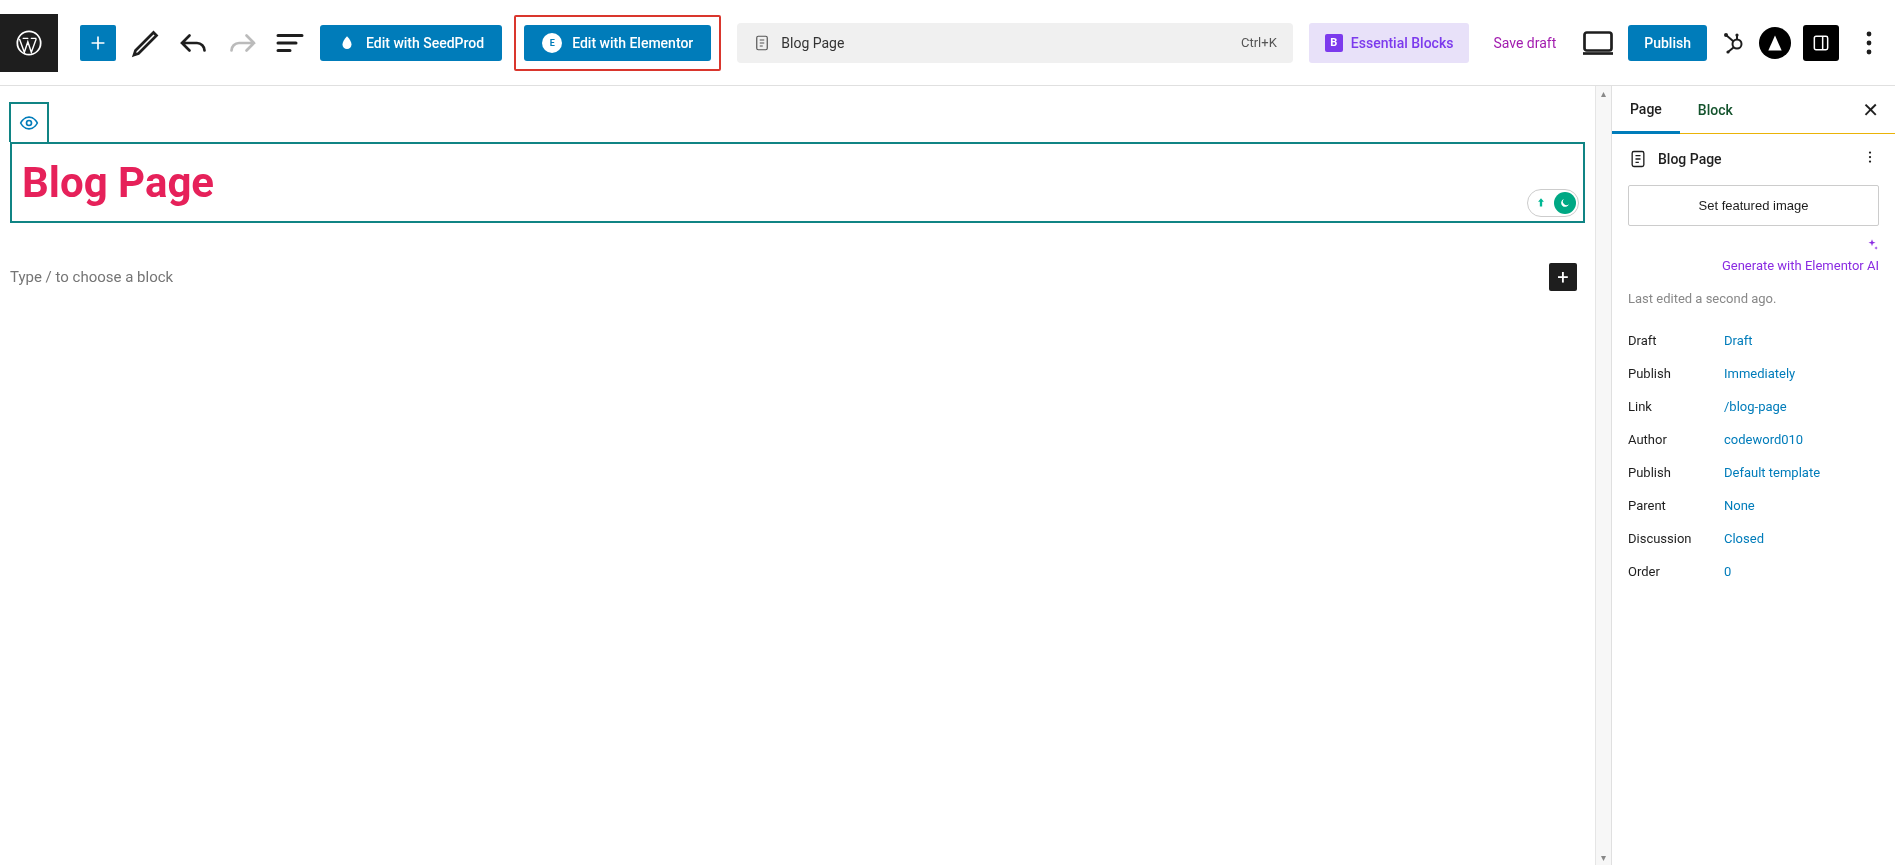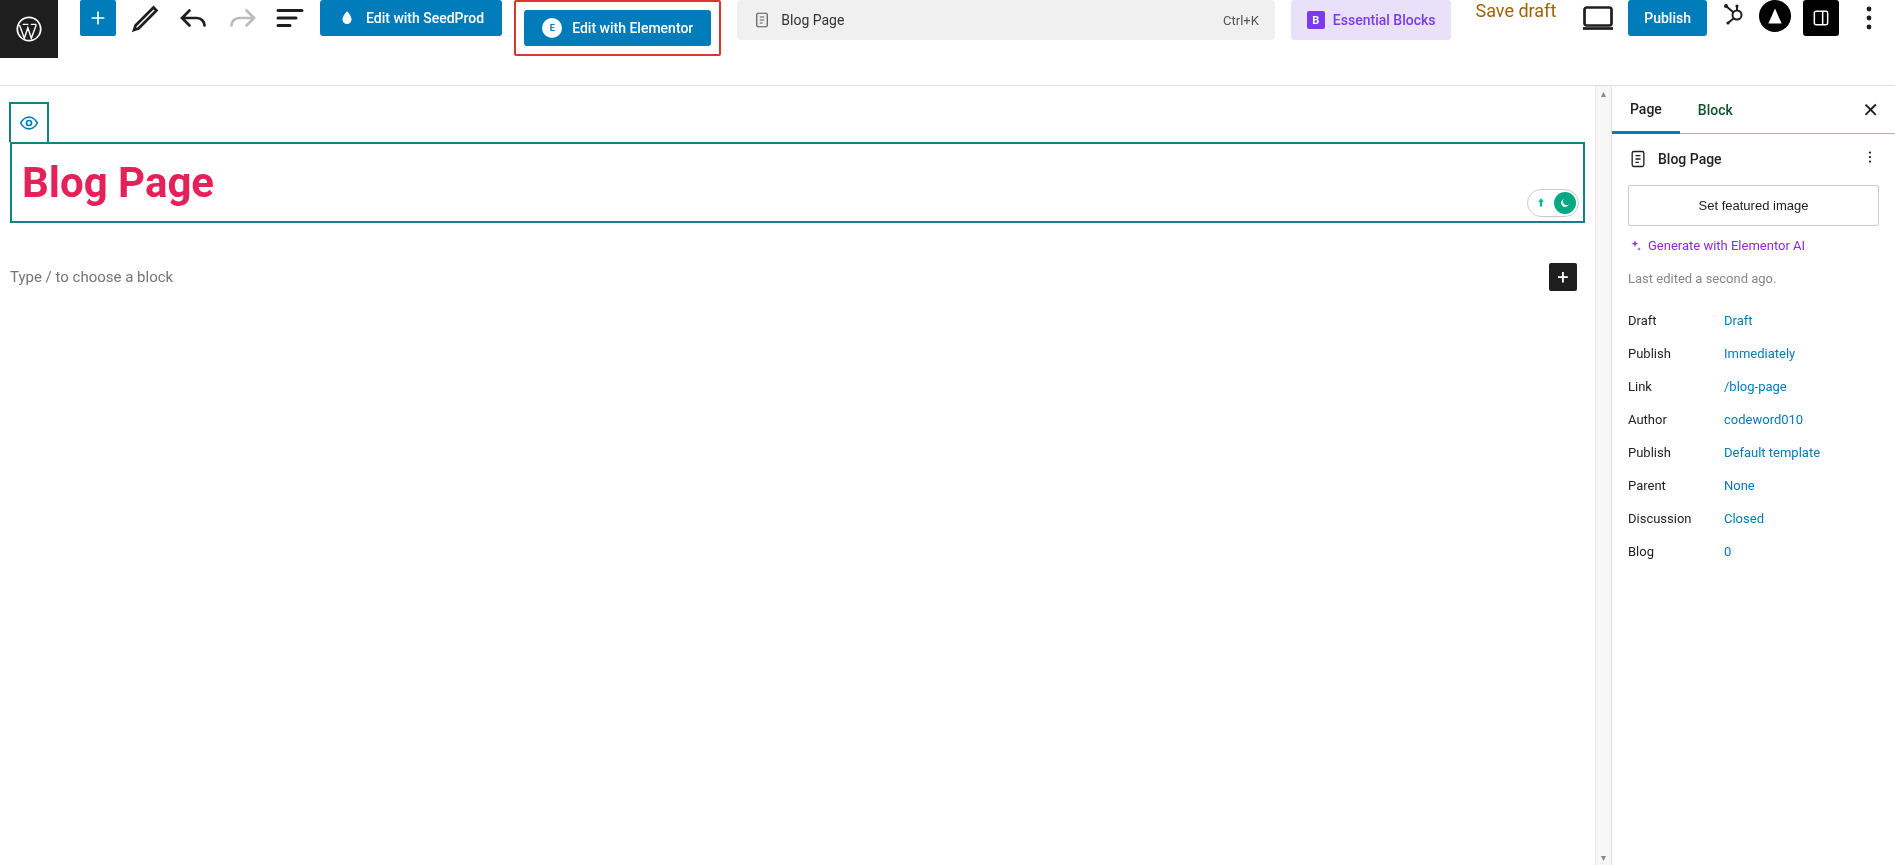--- a/index.html
+++ b/index.html
@@ -1,19 +1,19 @@
 <!DOCTYPE html>
 <html><head>
 <meta charset="utf-8">
 <style>
 * { margin: 0; padding: 0; box-sizing: border-box; }
 body { font-family: -apple-system, BlinkMacSystemFont, "Segoe UI", Roboto, sans-serif; font-size: 13px; color: #1e1e1e; background: #fff; overflow: hidden; width: 1895px; height: 865px; position: relative; }
 
 
-.top-toolbar { height: 86px; display: flex; align-items: flex-start; padding: 0 8px 0 0; gap: 12px; border-bottom: 1px solid #e0e0e0; background: #fff; }
+.top-toolbar { height: 86px; display: flex; align-items: center; padding: 0 8px 0 0; gap: 12px; border-bottom: 1px solid #e0e0e0; background: #fff; }
 .wp-logo { width: 58px; height: 58px; background: #1e1e1e; display: flex; align-items: center; justify-content: center; margin-right: 10px; }
 .wp-logo svg { width: 28px; height: 28px; }
 .sq-btn { width: 36px; height: 36px; display: flex; align-items: center; justify-content: center; border-radius: 2px; cursor: pointer; }
 .sq-btn.primary { background: #007cba; color: #fff; }
 .sq-btn.dark { background: #000; color: #fff; border-radius: 3px; }
 .sq-btn.round { width: 32px; height: 32px; border-radius: 50%; background: #000; color: #fff; }
 .sq-btn svg { width: 20px; height: 20px; }
 .icon-btn { width: 36px; height: 36px; display: flex; align-items: center; justify-content: center; cursor: pointer; color: #1e1e1e; }
 
 .pill-btn { display: flex; align-items: center; gap: 10px; padding: 0 18px; height: 36px; border-radius: 3px; font-size: 14px; font-weight: 500; cursor: pointer; }
@@ -23,21 +23,21 @@
 .pill-btn svg { width: 18px; height: 18px; }
 .elem-icon-circle { width: 20px; height: 20px; border-radius: 50%; background: #fff; color: #007cba; display: flex; align-items: center; justify-content: center; font-size: 9px; font-weight: 700; }
 
 .doc-title-bar { flex: 1; margin: 0 4px; height: 40px; background: #f0f0f0; border-radius: 4px; display: flex; align-items: center; padding: 0 16px; gap: 10px; }
 .doc-title-bar .spacer { flex: 1; }
 .kbd { color: #555; font-size: 13px; }
 
 .essential-chip { background: #e8e1f9; color: #7c3aed; display: flex; align-items: center; gap: 8px; padding: 0 16px; height: 40px; border-radius: 3px; font-size: 14px; font-weight: 500; }
 .essential-chip .eb-icn { width: 18px; height: 18px; background: #7c3aed; border-radius: 2px; display: flex; align-items: center; justify-content: center; color: #fff; font-size: 11px; font-weight: 700; }
 
-.save-draft { color: #a16207; font-size: 18px; padding: 0 12px; cursor: pointer; }
+.save-draft { color: #a21caf; font-size: 14px; padding: 0 12px; cursor: pointer; }
 .publish-btn { background: #007cba; color: #fff; padding: 0 16px; height: 36px; border-radius: 3px; font-size: 14px; font-weight: 500; cursor: pointer; display: flex; align-items: center; }
 
 .hub-icon { width: 28px; height: 28px; display: flex; align-items: center; justify-content: center; }
 
 
 .main-area { display: flex; height: calc(865px - 86px); }
 .editor-canvas { flex: 1; padding: 16px 10px; position: relative; overflow-y: auto; }
 .scroll-strip { width: 16px; background: #f7f7f7; border-left: 1px solid #e5e5e5; position: relative; }
 .scroll-strip .arrow { position: absolute; left: 0; right: 0; text-align: center; font-size: 10px; color: #888; }
 .scroll-strip .arrow.up { top: 2px; }
@@ -46,21 +46,21 @@
 .sidebar { width: 284px; border-left: 1px solid #e0e0e0; display: flex; flex-direction: column; }
 .sidebar-tabs { display: flex; border-bottom: 1px solid #eab308; align-items: center; height: 48px; padding: 0 8px 0 0; }
 .sidebar-tab { padding: 0 18px; height: 48px; display: flex; align-items: center; font-size: 14px; font-weight: 500; color: #14532d; cursor: pointer; }
 .sidebar-tab.active { color: #1e1e1e; border-bottom: 3px solid #007cba; margin-bottom: -1px; }
 .sidebar-tabs .close-x { margin-left: auto; cursor: pointer; font-size: 20px; color: #1e1e1e; padding: 0 8px; }
 
 .sidebar-body { padding: 14px 16px; overflow-y: auto; }
 .page-row { display: flex; align-items: center; gap: 10px; margin-bottom: 16px; }
 .page-row .more-vert { margin-left: auto; cursor: pointer; }
 .featured-btn { width: 100%; border: 1px solid #ccc; background: #fff; padding: 12px; font-size: 13px; color: #1e1e1e; cursor: pointer; border-radius: 2px; margin-bottom: 12px; }
-.gen-ai { color: #8a2be2; font-size: 13px; display: flex; align-items: center; gap: 6px; margin-bottom: 18px; cursor: pointer; }
+.gen-ai { color: #8a2be2; font-size: 13px; display: flex; align-items: flex-end; gap: 6px; margin-bottom: 18px; cursor: pointer; flex-direction: column; }
 .check-row { display: flex; gap: 12px; margin-bottom: 14px; }
 .check-row .chk { width: 22px; height: 22px; border: 1px solid #1e1e1e; flex-shrink: 0; }
 .check-row .chk-lbl { font-size: 13px; color: #555; line-height: 1.5; }
 .last-edit { color: #888; font-size: 13px; margin-bottom: 18px; }
 .meta-row { display: flex; padding: 9px 0; font-size: 13px; }
 .meta-row .ml { width: 96px; color: #1e1e1e; }
 .meta-row .mv { color: #007cba; cursor: pointer; }
 
 
 .eye-tab { width: 40px; height: 40px; border: 2px solid #108484; border-bottom: none; display: flex; align-items: center; justify-content: center; color: #007cba; background: #fff; margin-left: -1px;}
@@ -271,18 +271,18 @@
         </div>
       <div class="meta-row">
           <span class="ml">Parent</span>
           <span class="mv">None</span>
         </div>
       <div class="meta-row">
           <span class="ml">Discussion</span>
           <span class="mv">Closed</span>
         </div>
       <div class="meta-row">
-          <span class="ml">Blog</span>
+          <span class="ml">Order</span>
           <span class="mv">0</span>
         </div>
     </div>
   </div>
 </div>
 
 </body></html>

